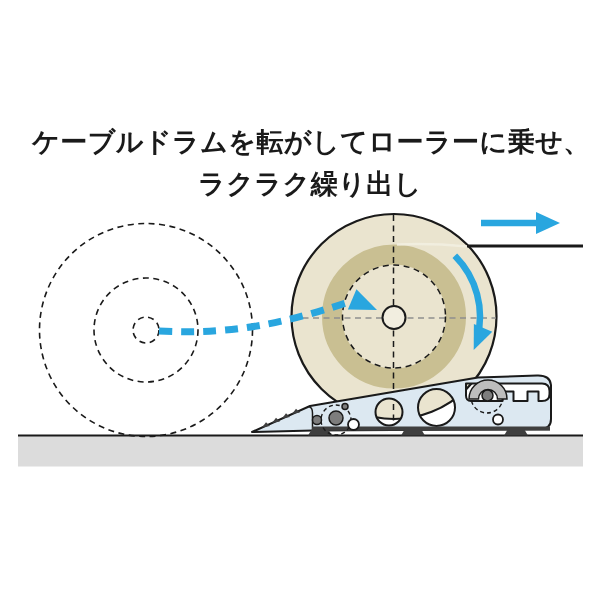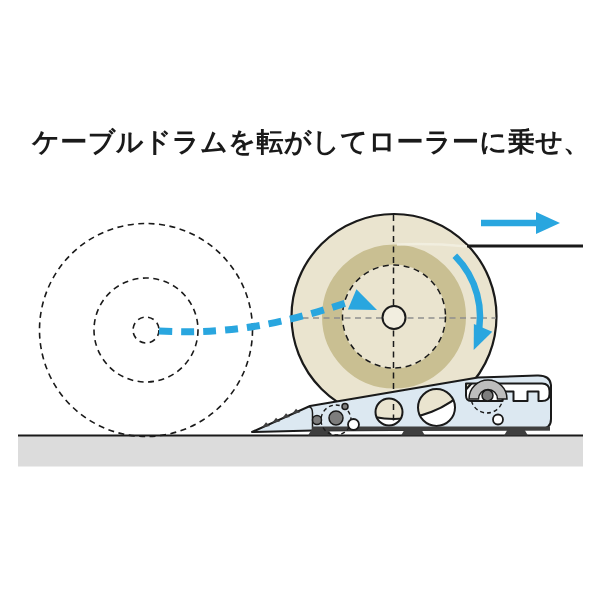--- a/index.html
+++ b/index.html
@@ -37,20 +37,21 @@
   .dash-detail{stroke:var(--outline,#1a1a1a);stroke-width:1.4;fill:none;stroke-dasharray:4 3;}
   .dark-part{fill:var(--foot_dark,#3f3f3f);}
   .blue{fill:var(--accent_blue,#29a6df);}
   .blue-stroke{stroke:var(--accent_blue,#29a6df);fill:none;}
 </style>
 </head>
 <body>
 
 <div class="headline">
   <div>ケーブルドラムを転がしてローラーに乗せ、</div>
+  <div>ラクラク繰り出し</div>
 </div>
 
 <svg class="stage" width="600" height="600" viewBox="0 0 600 600">
 
   <g>
     <rect class="ground-fill" x="18" y="435.5" width="565" height="31"></rect>
     <line class="ground-edge" x1="18" y1="435.5" x2="583" y2="435.5"></line>
   </g>
 
   <g>

